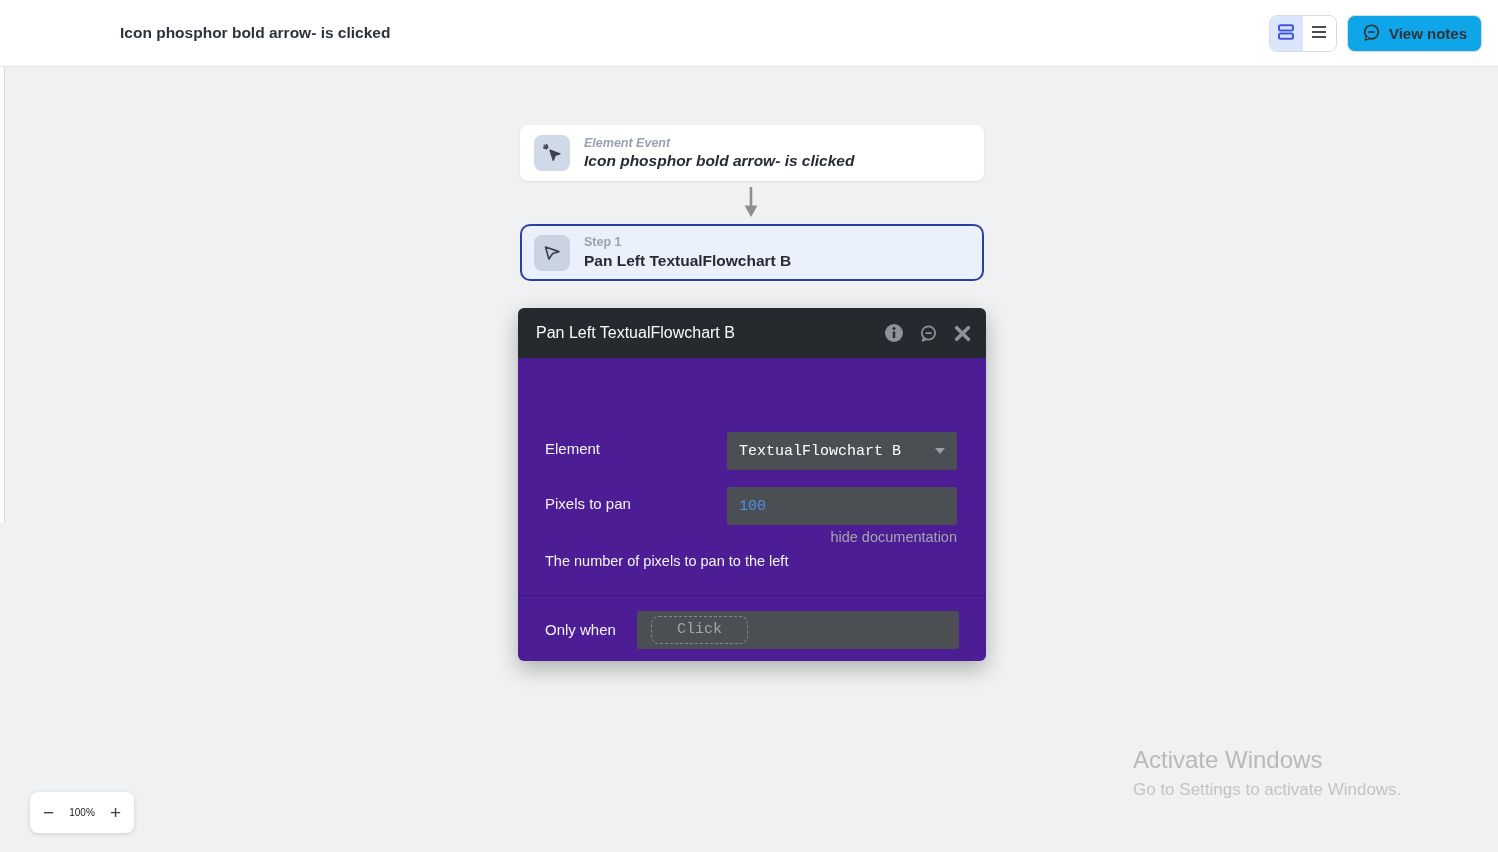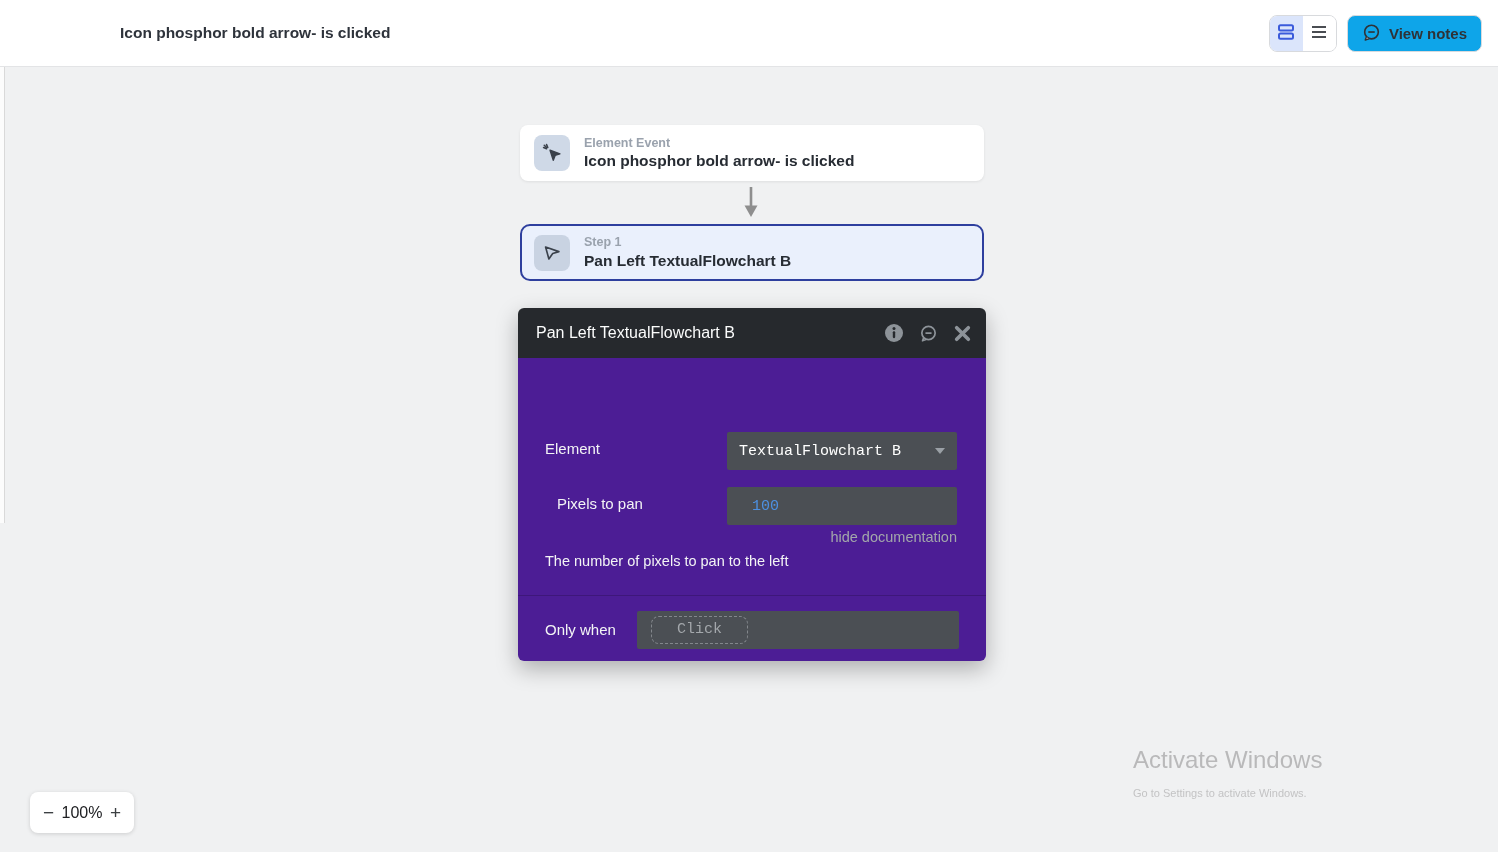--- a/index.html
+++ b/index.html
@@ -39,21 +39,21 @@
     display:flex; align-items:center; gap:8px; padding:0 14px;
     font-family:Liberation Sans, sans-serif;
     font-size:15px; font-weight:700; color:#2f3237; cursor:pointer;
   }
 
   
   .event-card {
     position:absolute; left:520px; top:125px; width:464px; height:56px;
     background:#ffffff; border-radius:8px;
     box-shadow:0 1px 3px rgba(0,0,0,.08);
-    display:flex; align-items:center; padding:0 14px; gap:14px;
+    display:flex; align-items:center; padding:0 14px; gap:14px;font-style:italic;
   }
   .step-card {
     position:absolute; left:520px; top:224px; width:464px; height:57px;
     background:#eaf0fc; border:2px solid #2e3f9e; border-radius:10px;
     display:flex; align-items:center; padding:0 12px; gap:14px;
   }
   .card-icon {
     width:36px; height:36px; border-radius:8px; background:#cfd9e7;
     display:flex; align-items:center; justify-content:center; flex:0 0 auto;
   }
@@ -87,21 +87,21 @@
   .dropdown {
     left:209px; top:74px; width:230px;
     display:flex; align-items:center; padding:0 12px; cursor:pointer;
   }
   .dropdown-value { flex:1; color:#ffffff; font-size:15px; }
   .chevron-down {
     width:0; height:0; border-left:5.5px solid transparent;
     border-right:5.5px solid transparent; border-top:6px solid #9aa0a6;
   }
   .pixels-input {
-    left:209px; top:129px; width:230px; padding:0 25px;
+    left:209px; top:129px; width:230px; padding:0 12px;
     color:#4d90e2; font-size:15px; outline:none;
   }
   .hide-docs { position:absolute; right:29px; top:171px; font-size:14.5px; color:#a3a7ab; cursor:pointer; }
   .docs-text { position:absolute; left:27px; top:195px; font-size:14.5px; color:#f3f4f5; }
   .divider { position:absolute; left:0; right:0; top:237px; border-top:1px solid rgba(0,0,0,.18); }
   .only-input {
     left:119px; top:253px; width:322px;
     display:flex; align-items:center; padding:0 10px; cursor:text;
   }
   .click-chip {
@@ -109,25 +109,25 @@
     font-size:15px; padding:4px 25px 5px; margin-left:4px;
   }
 
   
   .zoom-pill {
     position:absolute; left:30px; top:792px; width:104px; height:41px;
     background:#fff; border-radius:8px; box-shadow:0 1px 4px rgba(0,0,0,.15);
     display:flex; align-items:center; justify-content:space-between; padding:0 13px;
   }
   .zoom-btn { background:none; border:none; font-size:19px; color:#3c4043; cursor:pointer; line-height:1; font-family:"Liberation Sans", sans-serif; }
-  .zoom-level { font-size:16px; color:#202124; }
+  .zoom-level { font-size:10px; color:#202124; }
 
   .watermark { position:absolute; left:1133px; top:746px; pointer-events:none; }
   .watermark-title { font-size:24px; color:#b9b9ba; font-weight:400; }
-  .watermark-sub { font-size:11px; color:#c3c3c4; margin-top:13px; }
+  .watermark-sub { font-size:17px; color:#c3c3c4; margin-top:6px; }
 
   .left-scroll-thumb {
     position:absolute; left:0; top:67px; width:5px; height:456px;
     background:#fcfcfc; border-right:1px solid #d9d9d9;
   }
 </style>
 </head>
 <body>
 
 <div class="topbar">
@@ -229,21 +229,21 @@
     </div>
   </div>
 
   <div class="panel-body">
     <span class="p-label" style="left:27px; top:82px;">Element</span>
     <div class="p-field dropdown">
       <span class="dropdown-value">TextualFlowchart B</span>
       <span class="chevron-down"></span>
     </div>
 
-    <span class="p-label" style="left:27px; top:137px;margin-left:12px;">Pixels to pan</span>
+    <span class="p-label" style="left:27px; top:137px;">Pixels to pan</span>
     <input class="p-field pixels-input" type="text" value="100" style="">
 
     <span class="hide-docs">hide documentation</span>
     <span class="docs-text">The number of pixels to pan to the left</span>
 
     <div class="divider"></div>
 
     <span class="p-label" style="left:27px; top:263px;">Only when</span>
     <div class="p-field only-input">
       <span class="click-chip">Click</span>

